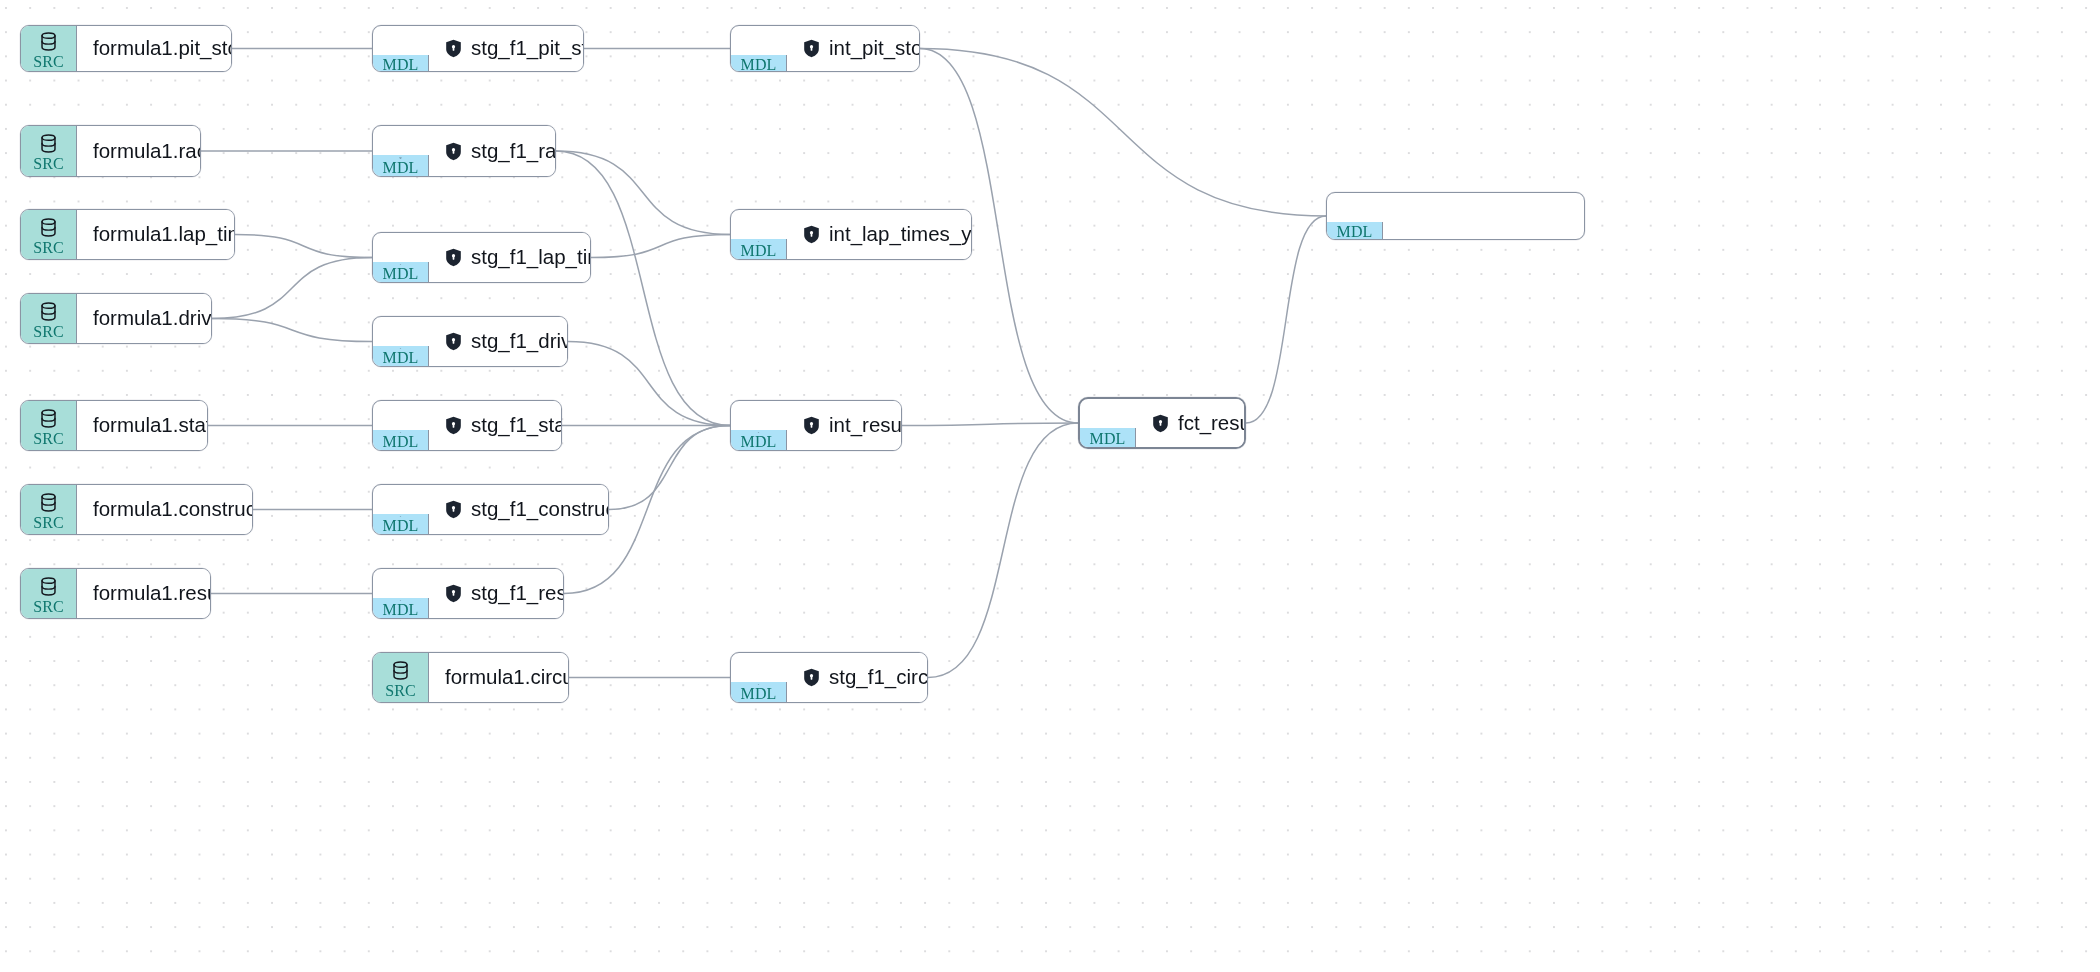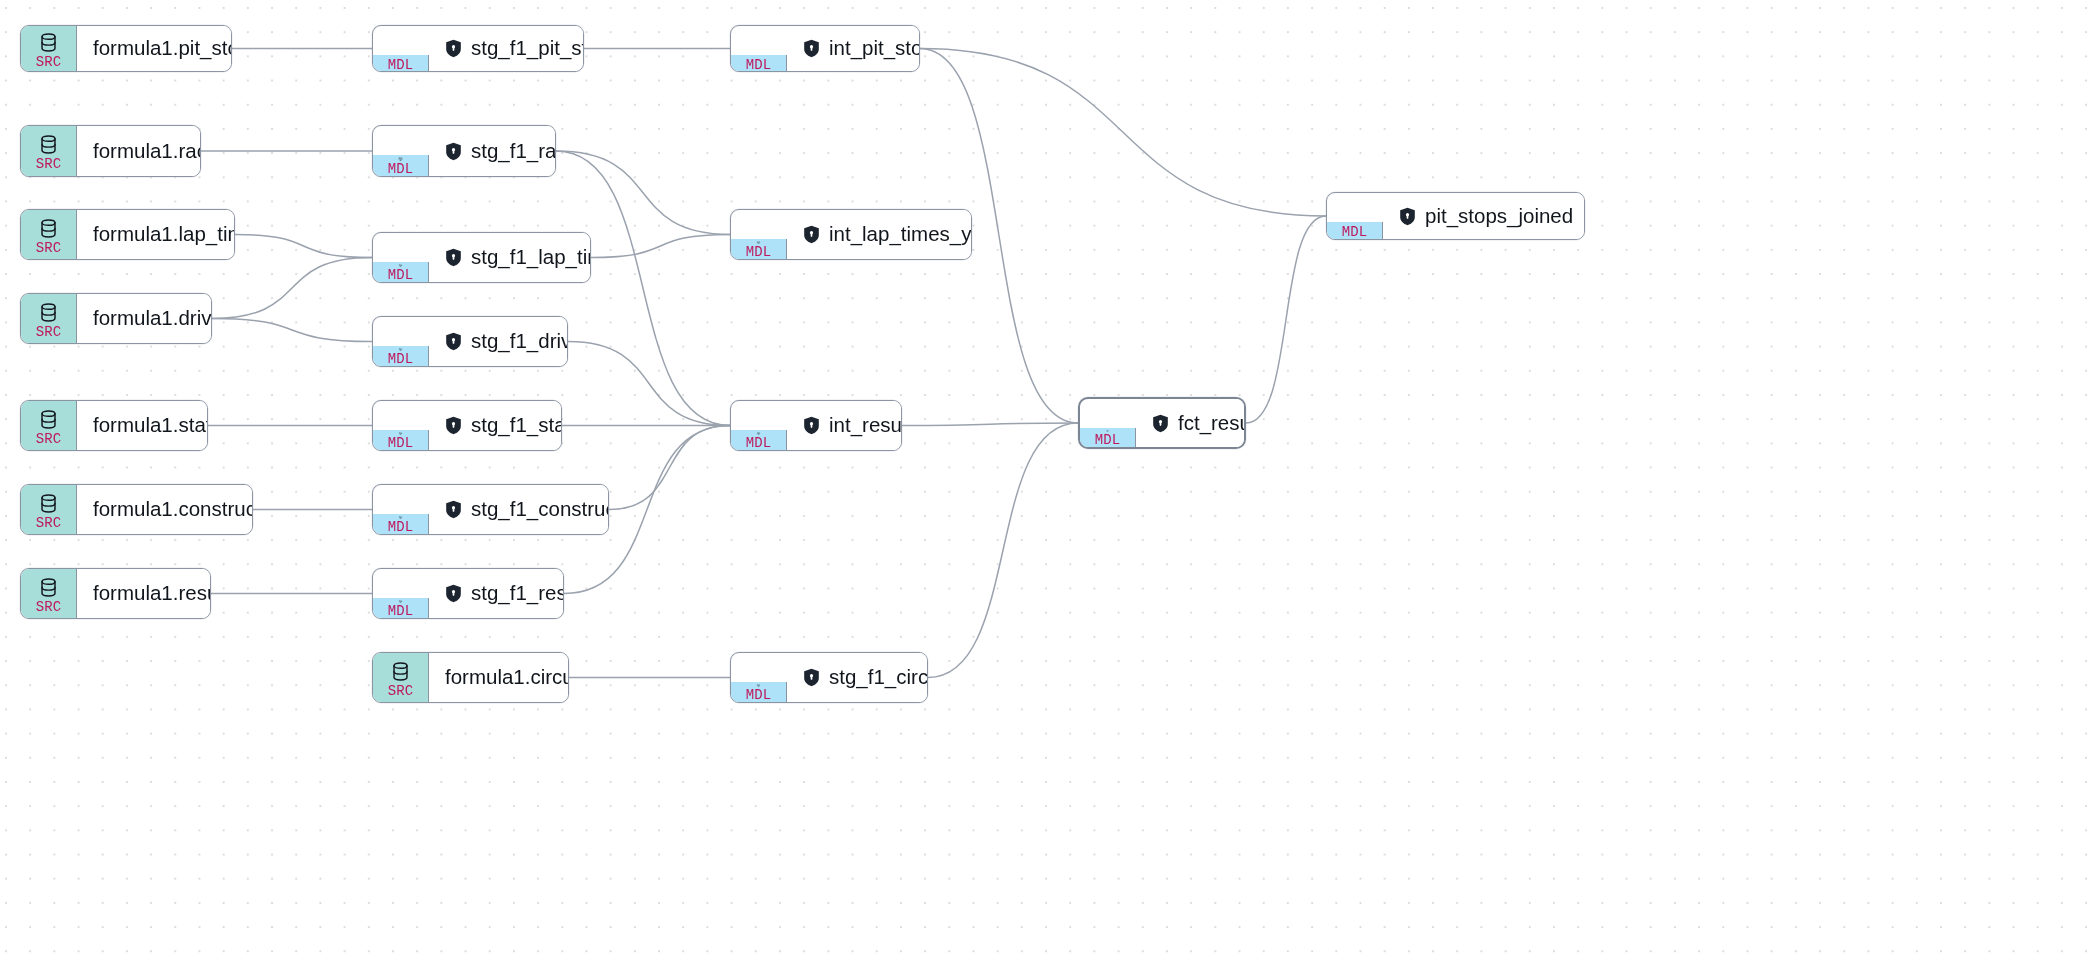--- a/index.html
+++ b/index.html
@@ -63,25 +63,25 @@
   }
   .node.mdl .badge {
     background: #ade2f8;
     margin-top: 29px;
   }
   .badge .glyph {
     display: block;
     line-height: 0;
   }
   .badge .btext {
-    font-size: 14px;
+    font-size: 16px;
     line-height: 1;
-    color: #be185d;
+    color: #0f766e;
     letter-spacing: 0.1px;
-    font-family: Liberation Mono, monospace;
+    font-family: Liberation Serif, serif;
   }
   .node .body {
     flex: 1 1 auto;
     display: flex;
     align-items: center;
     justify-content: center;
     gap: 9px;
     padding: 0 16px;
     background: #ffffff;
     box-sizing: border-box;
@@ -451,23 +451,15 @@
       </div>
       <div class="node mdl" style="left: 1326px; top: 192px; width: 259px; height: 48px;">
         <div class="badge">
           <svg class="glyph" width="23" height="23" viewBox="0 0 24 24" fill="none" stroke="#14181f" stroke-width="1.7" stroke-linecap="round" stroke-linejoin="round">
             <path d="M12 2.6 21 7.3v9.4L12 21.4 3 16.7V7.3Z"></path>
             <path d="M3 7.3 12 12l9-4.7"></path>
             <path d="M12 12v9.4"></path>
           </svg>
           <span class="btext">MDL</span>
         </div>
-        <div class="body">
-          <svg class="shield" width="17" height="19" viewBox="0 0 20 22">
-            <path d="M10 0.8 18.6 3.6v8.1c0 4.6-3.6 8.2-8.6 9.5C5 19.9 1.4 16.3 1.4 11.7V3.6Z" fill="#1c2430"></path>
-            <circle cx="10" cy="8.8" r="1.9" fill="#ffffff"></circle>
-            <rect x="9.0" y="9.4" width="2.0" height="4.3" rx="1" fill="#ffffff"></rect>
-          </svg>
-          <span class="label">pit_stops_joined</span>
-        </div>
       </div>
     </div>
 </div>
 
 </body></html>

